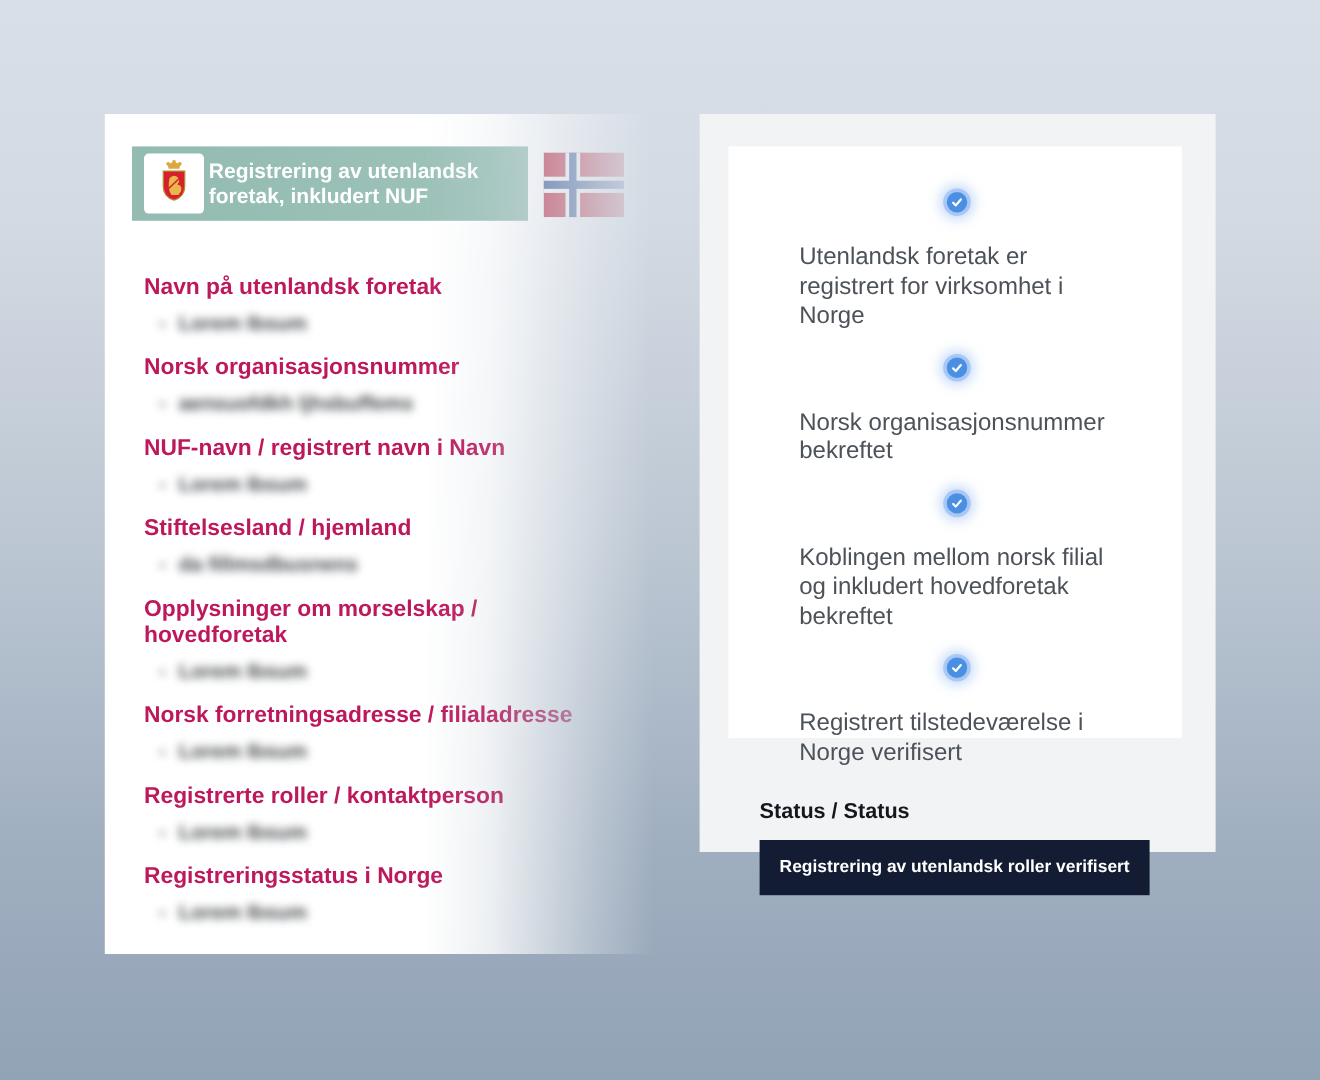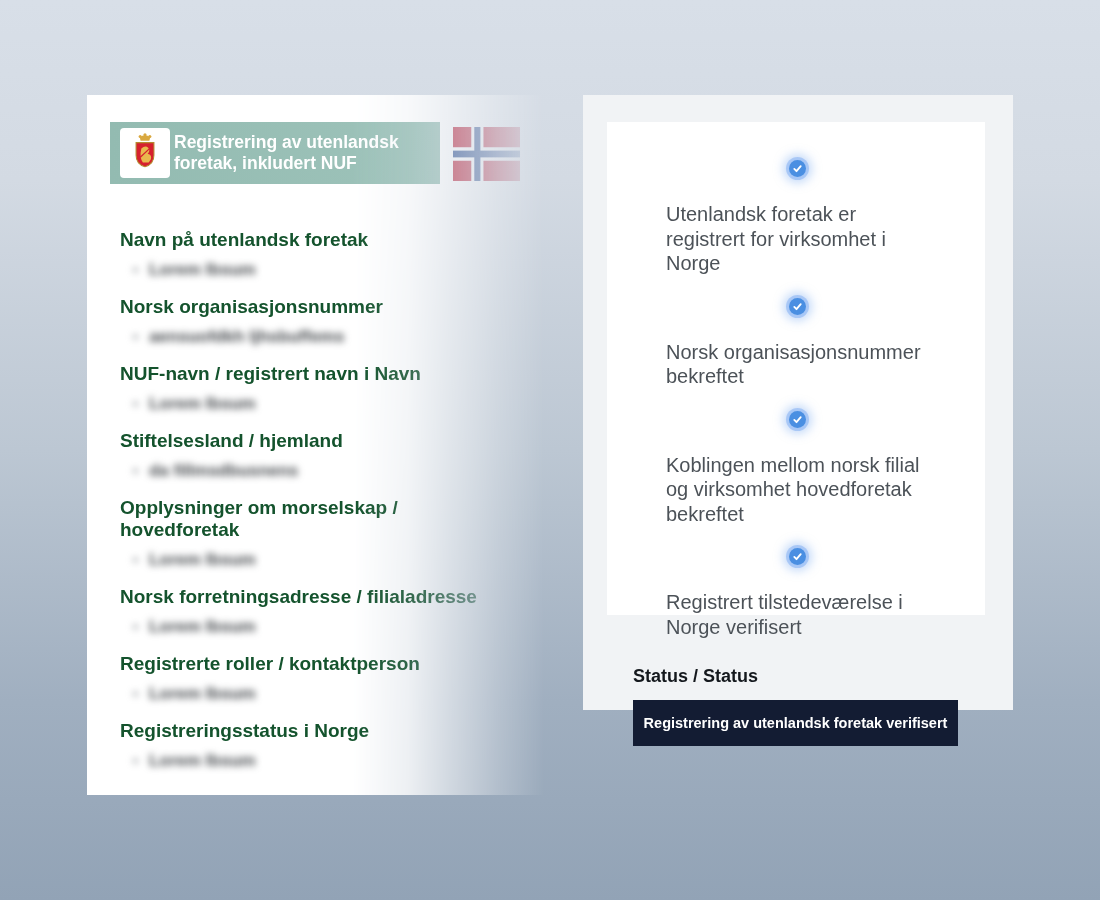--- a/index.html
+++ b/index.html
@@ -23,21 +23,21 @@
   .arms-box{
     width:50px;height:50px;background:#ffffff;border-radius:4px;
     margin-left:10px;display:flex;align-items:center;justify-content:center;flex:0 0 auto;
   }
   .form-title{
     padding-left:4px;color:#ffffff;font-size:17.5px;line-height:21px;font-weight:600;
   }
   .norway-flag{position:absolute;left:366px;top:32px;width:67px;height:54px;}
   .sections{margin:45px 0 0 33px;width:405px;}
   .section-label{
-    color:#14532d;font-size:19px;font-weight:700;line-height:22px;margin:0 0 8px 0;
+    color:#be185d;font-size:19px;font-weight:700;line-height:22px;margin:0 0 8px 0;
   }
   .section-label span{display:block;}
   .section-value{
     display:flex;align-items:center;gap:11px;
     margin:0 0 15px 13px;height:22px;
     filter:blur(3.6px);
     color:#45494d;font-size:17px;font-weight:600;
   }
   .bullet{color:#7d8287;font-size:14px;}
   
@@ -210,30 +210,30 @@
       </span>
       <div class="check-text">Norsk organisasjonsnummer bekreftet</div>
     </div>
 
     <div class="check-item">
       <span class="check-badge">
         <svg width="11" height="11" viewBox="0 0 12 12" fill="none" stroke="#ffffff" stroke-width="2" stroke-linecap="round" stroke-linejoin="round">
             <path d="M2.5 6.5 l2.4 2.4 L9.5 3.5"></path>
           </svg>
       </span>
-      <div class="check-text">Koblingen mellom norsk filial og virksomhet hovedforetak bekreftet</div>
+      <div class="check-text">Koblingen mellom norsk filial og inkludert hovedforetak bekreftet</div>
     </div>
 
     <div class="check-item">
       <span class="check-badge">
         <svg width="11" height="11" viewBox="0 0 12 12" fill="none" stroke="#ffffff" stroke-width="2" stroke-linecap="round" stroke-linejoin="round">
             <path d="M2.5 6.5 l2.4 2.4 L9.5 3.5"></path>
           </svg>
       </span>
       <div class="check-text">Registrert tilstedeværelse i Norge verifisert</div>
     </div>
 
     <div class="status-label">Status / Status</div>
 
-    <button class="status-button">Registrering av utenlandsk foretak verifisert</button>
+    <button class="status-button">Registrering av utenlandsk roller verifisert</button>
 
   </div>
 </div>
 
 </body></html>

